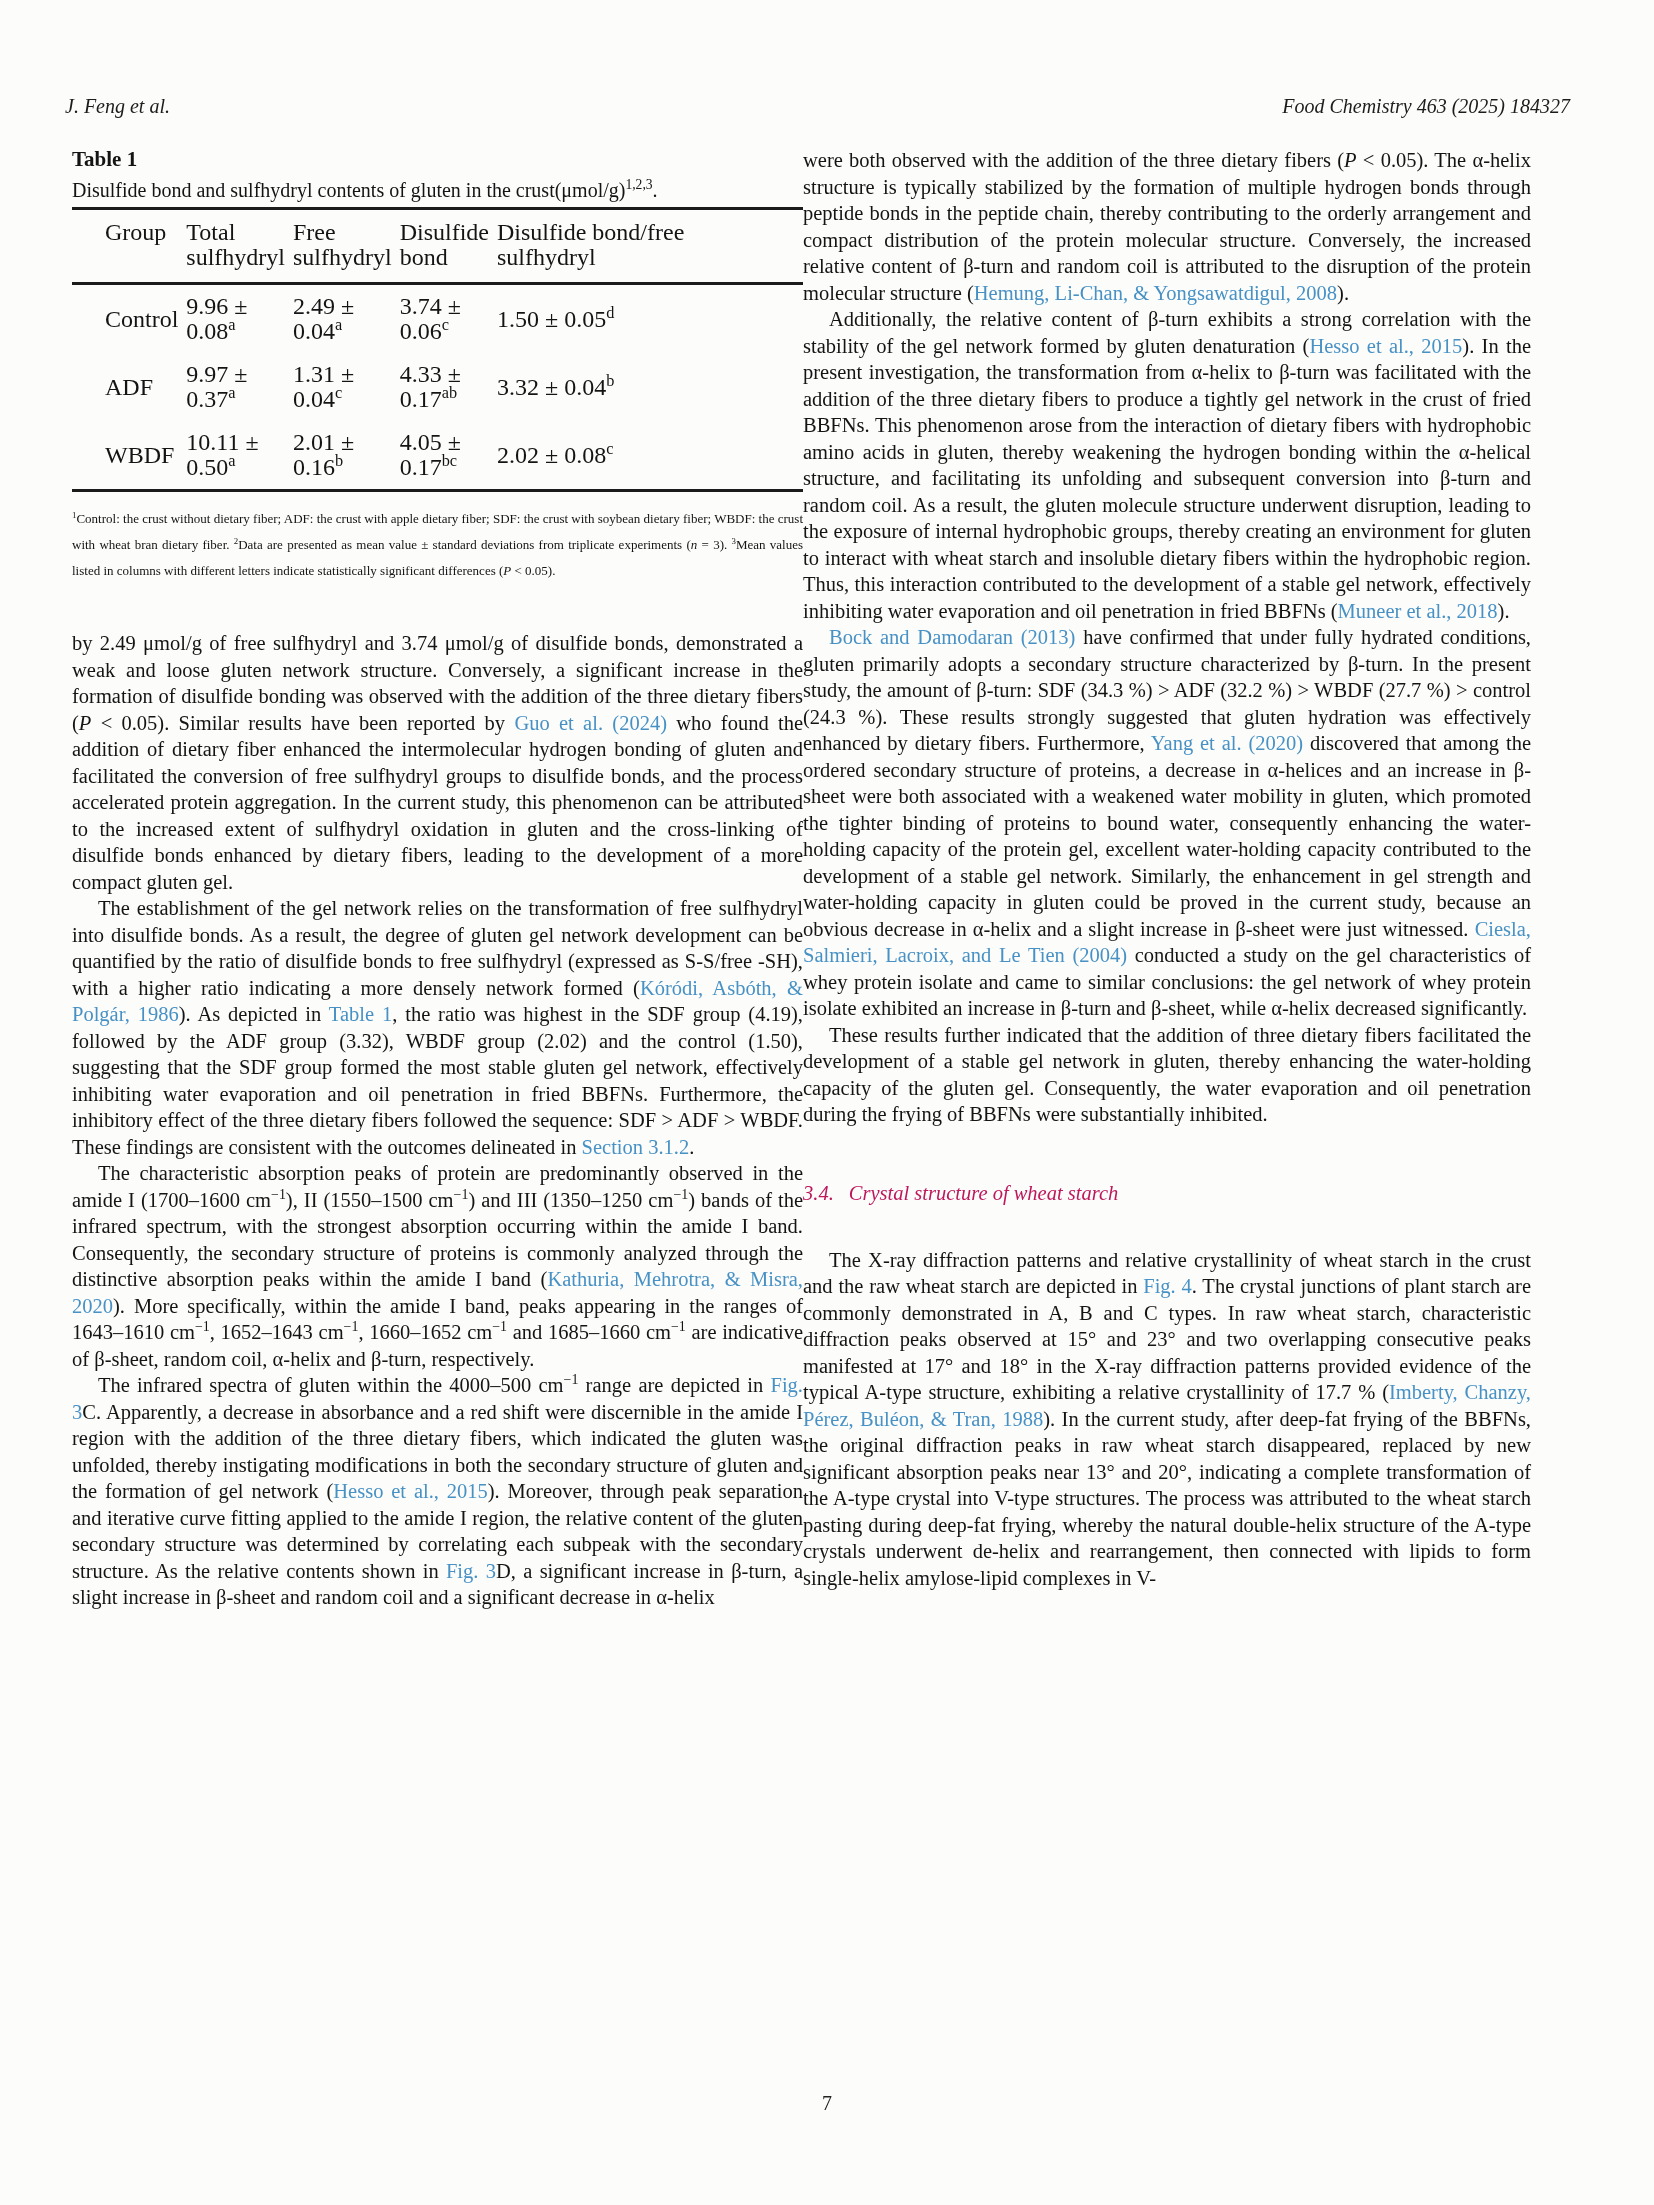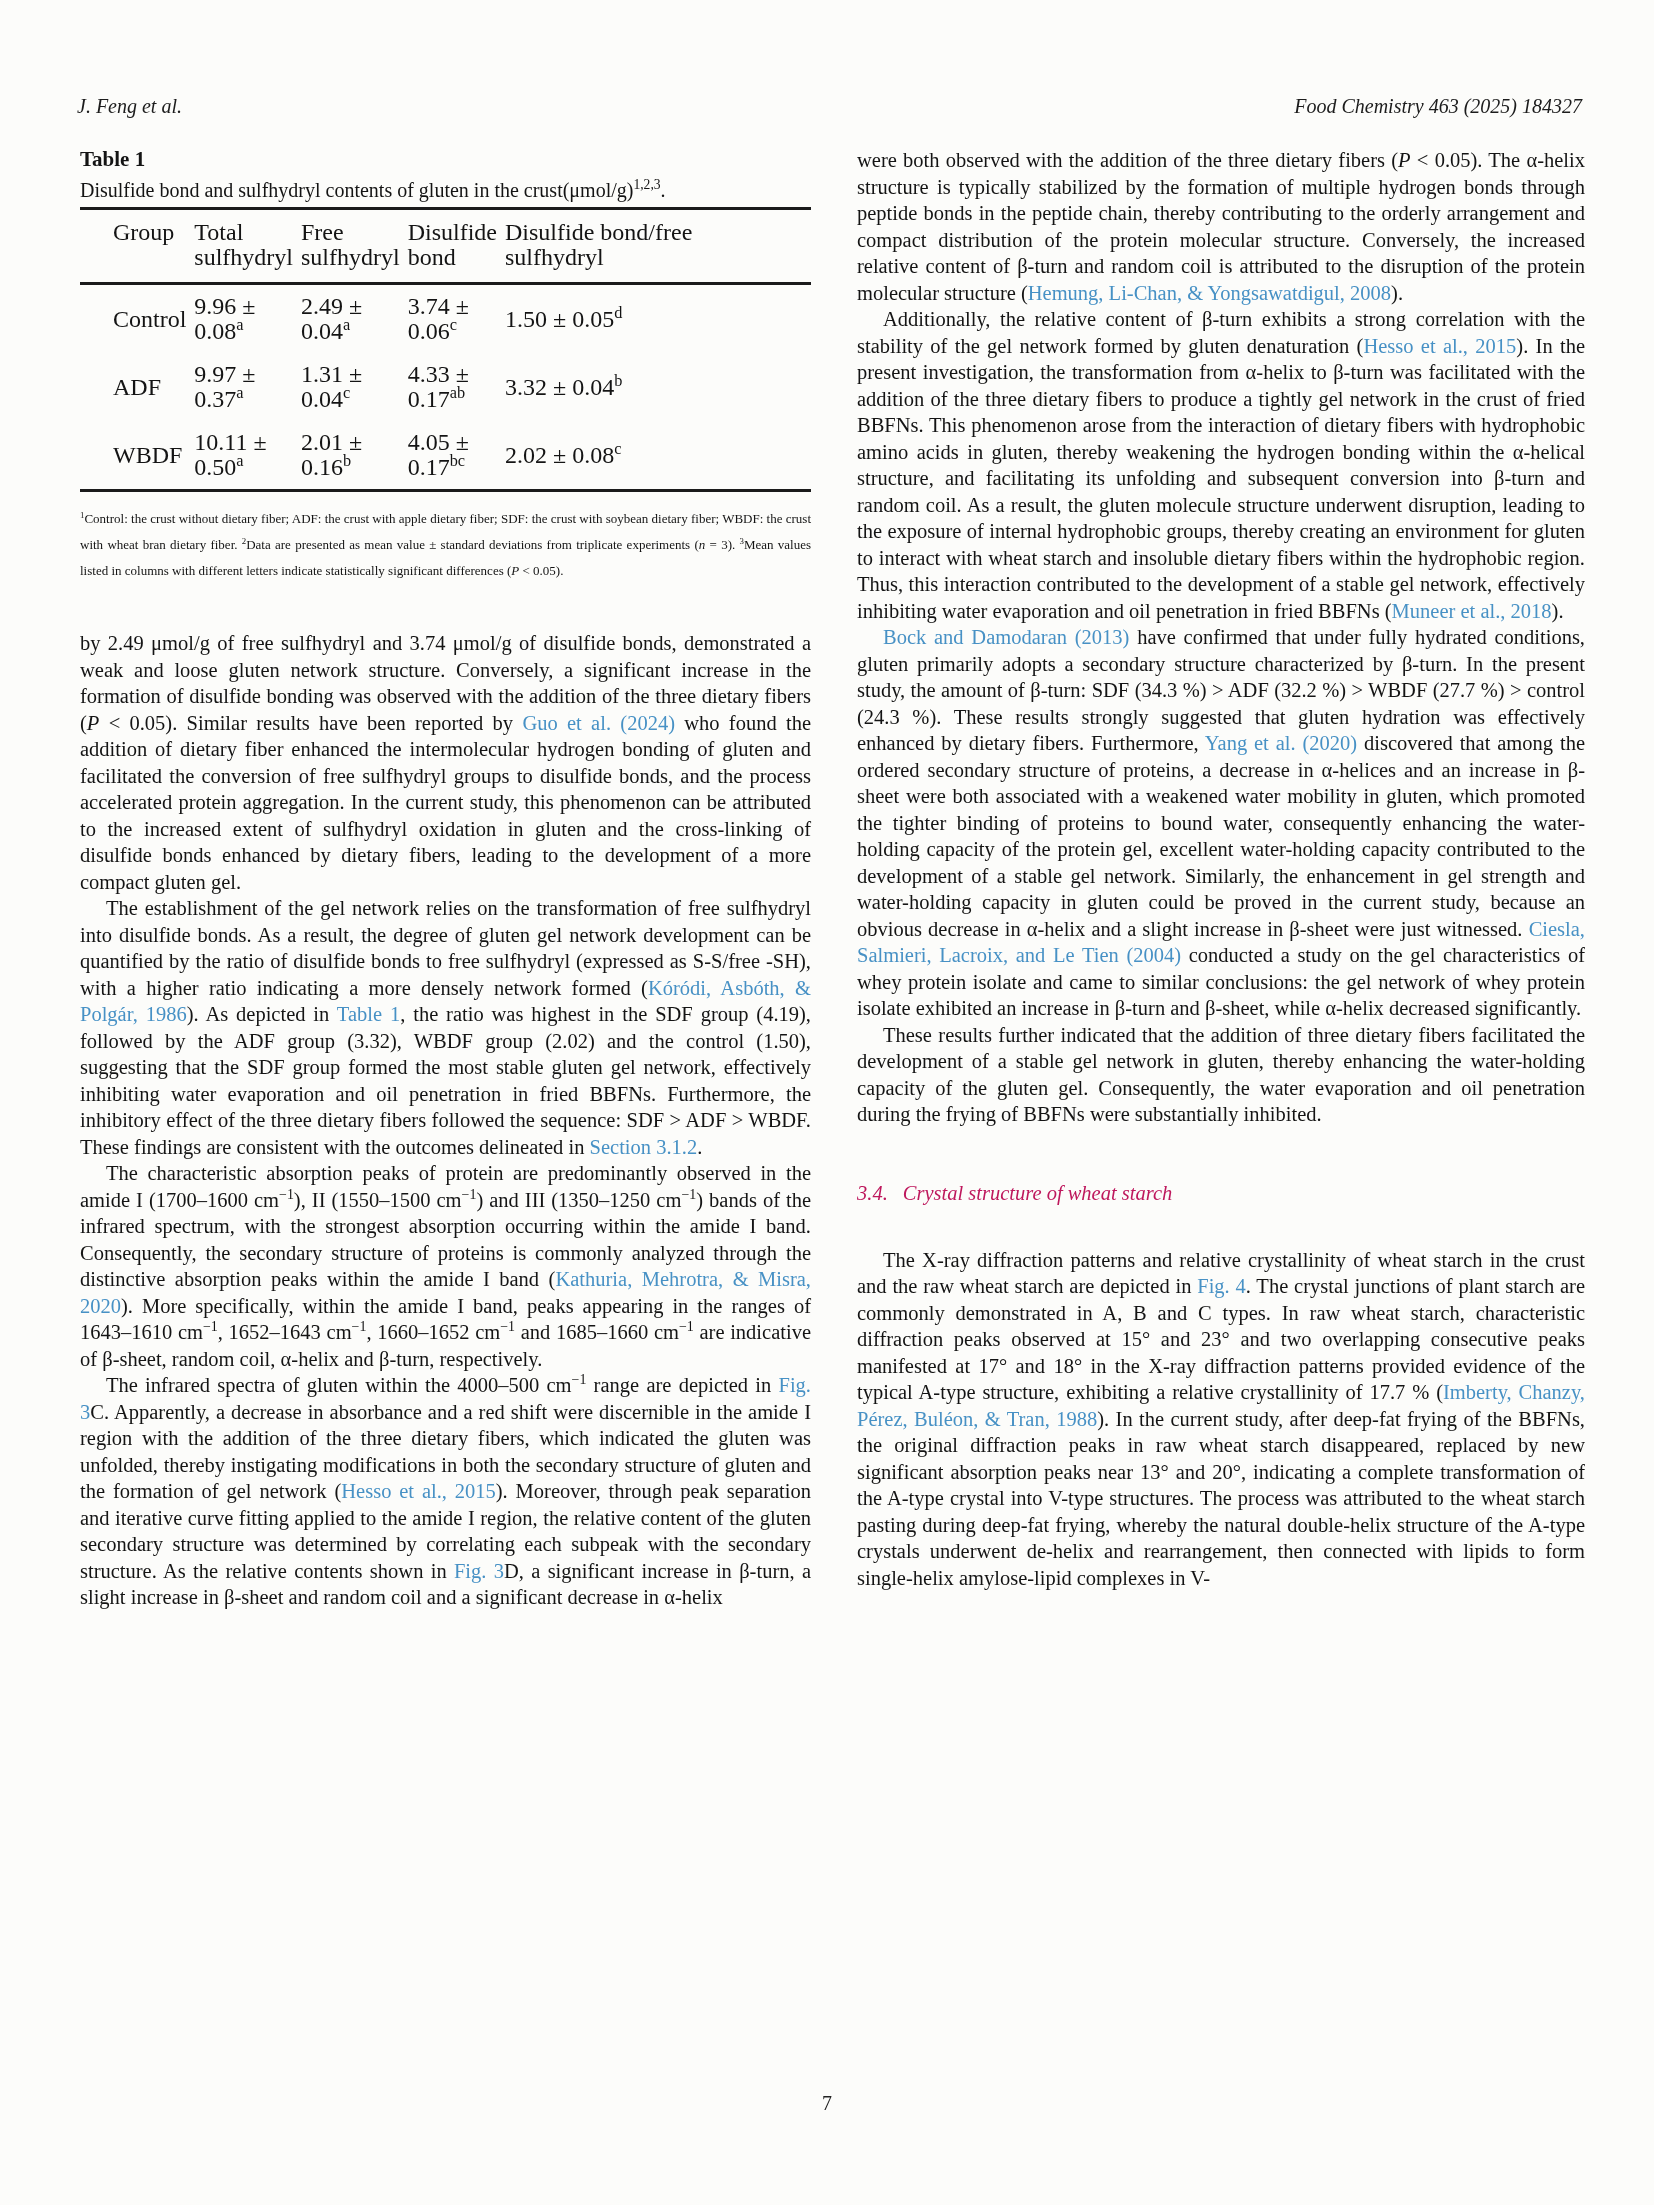--- a/index.html
+++ b/index.html
@@ -5,28 +5,28 @@
   html, body { margin: 0; padding: 0; }
   body {
     width: 1654px; height: 2205px;
     background: #fcfcfa;
     color: #141414;
     font-family: "Liberation Serif", serif;
     position: relative;
     overflow: hidden;
   }
   .running-head {
-    position: absolute; top: 95px; left: 77px; width: 1505px;
+    position: absolute; top: 95px; left: 65px; width: 1505px;
     display: flex; justify-content: space-between;
     font-style: italic; font-size: 20px; color: #1c1c1c;
   }
   .columns {
-    position: absolute; top: 147px; left: 80px; width: 1505px;
+    position: absolute; top: 147px; left: 72px; width: 1505px;
     height: 1895px; overflow: hidden;
-    display: flex; gap: 46px;
+    display: flex; 
     box-sizing: border-box;
   }
   .col { flex: none; }
   .col.left  { width: 731px; }
   .col.right { width: 728px; }
 
   p.body-par {
     margin: 0;
     font-size: 20.5px; line-height: 26.5px;
     text-align: justify;

